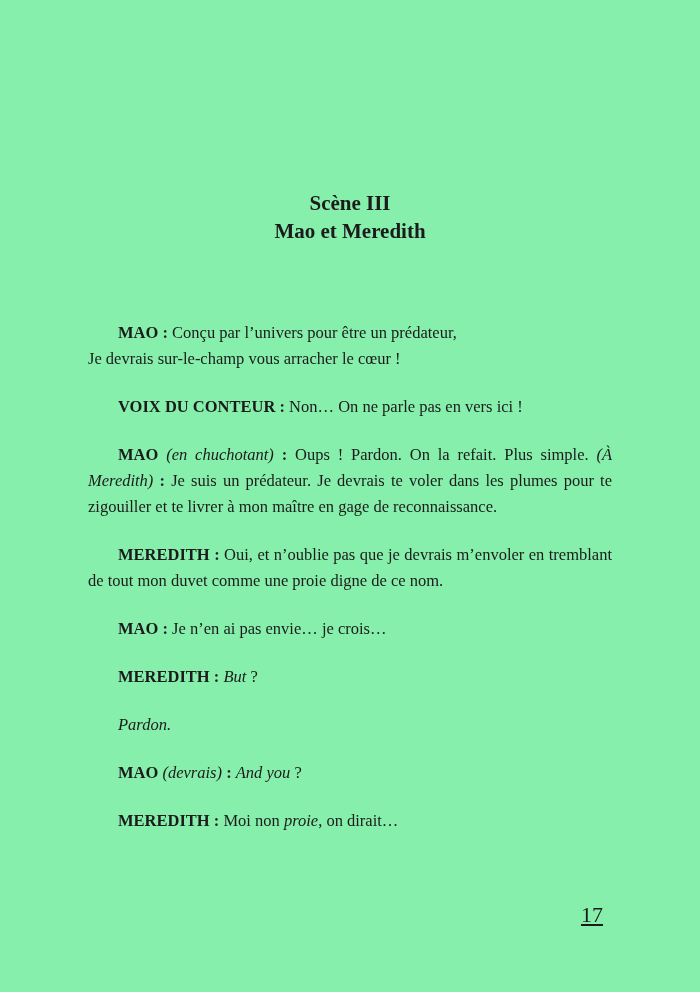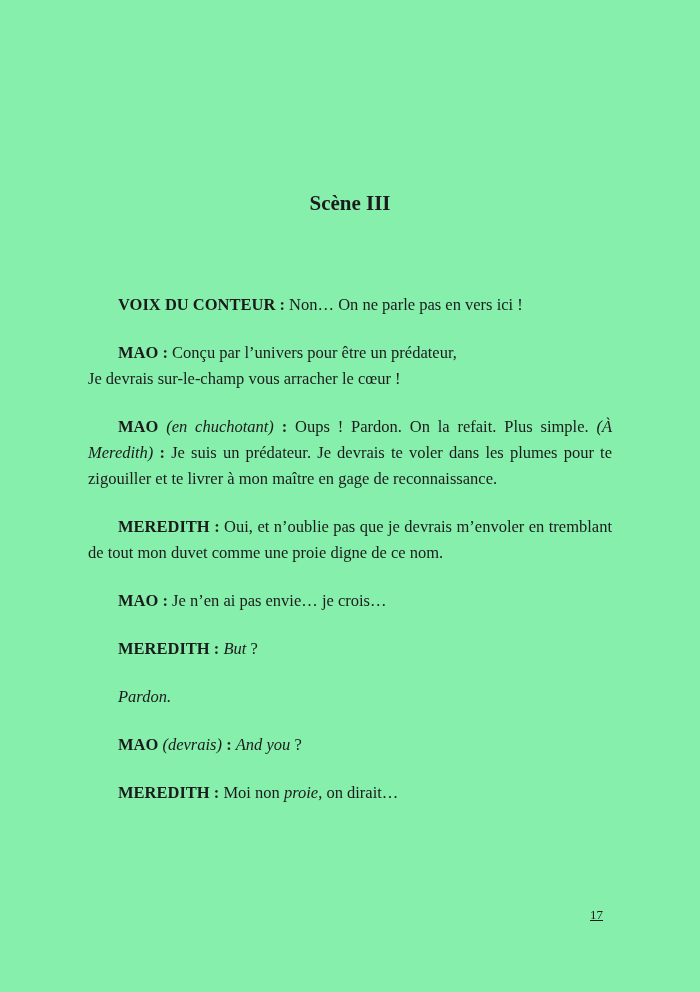--- a/index.html
+++ b/index.html
@@ -39,36 +39,37 @@
     text-align: justify;
     line-height: 26px;
   }
   .b  { font-weight: 700; }
   .i  { font-style: italic; }
   .r  { }
   .page-number {
     position: absolute;
     top: 902px;
     right: 97px;
-    font-size: 13px;
+    font-size: 22px;
     line-height: 26px;
     text-decoration: underline;
   }
 </style>
 </head>
 <body>
 
 <div class="page">
   <div class="content">
     <div class="scene-title">
       <div>Scène III</div>
+      <div>Mao et Meredith</div>
     </div>
     <div class="dialogue">
+        <p class="para"><span class="b">MAO&nbsp;:</span><span class="r"> Conçu par l’univers pour être un prédateur,</span><br><span class="r">Je devrais sur-le-champ vous arracher le cœur&nbsp;!</span></p>
         <p class="para"><span class="b">VOIX DU CONTEUR&nbsp;:</span><span class="r"> Non… On ne parle pas en vers ici&nbsp;!</span></p>
-        <p class="para"><span class="b">MAO&nbsp;:</span><span class="r"> Conçu par l’univers pour être un prédateur,</span><br><span class="r">Je devrais sur-le-champ vous arracher le cœur&nbsp;!</span></p>
         <p class="para"><span class="b">MAO</span><span class="i"> (en chuchotant)</span><span class="b">&nbsp;:</span><span class="r"> Oups&nbsp;! Pardon. On la refait. Plus simple. </span><span class="i">(À Meredith)</span><span class="b">&nbsp;:</span><span class="r"> Je suis un prédateur. Je devrais te voler dans les plumes pour te zigouiller et te livrer à mon maître en gage de reconnaissance.</span></p>
         <p class="para"><span class="b">MEREDITH&nbsp;:</span><span class="r"> Oui, et n’oublie pas que je devrais m’envoler en tremblant de tout mon duvet comme une proie digne de ce nom.</span></p>
         <p class="para"><span class="b">MAO&nbsp;:</span><span class="r"> Je n’en ai pas envie… je crois…</span></p>
         <p class="para"><span class="b">MEREDITH&nbsp;:</span><span class="r"> </span><span class="i">But</span><span class="r">&nbsp;?</span></p>
         <p class="para"><span class="i">Pardon.</span></p>
         <p class="para"><span class="b">MAO</span><span class="i"> (devrais)</span><span class="b">&nbsp;:</span><span class="r"> </span><span class="i">And you</span><span class="r">&nbsp;?</span></p>
         <p class="para"><span class="b">MEREDITH&nbsp;:</span><span class="r"> Moi non </span><span class="i">proie</span><span class="r">, on dirait…</span></p>
       </div>
   </div>
   <div class="page-number">17</div>

